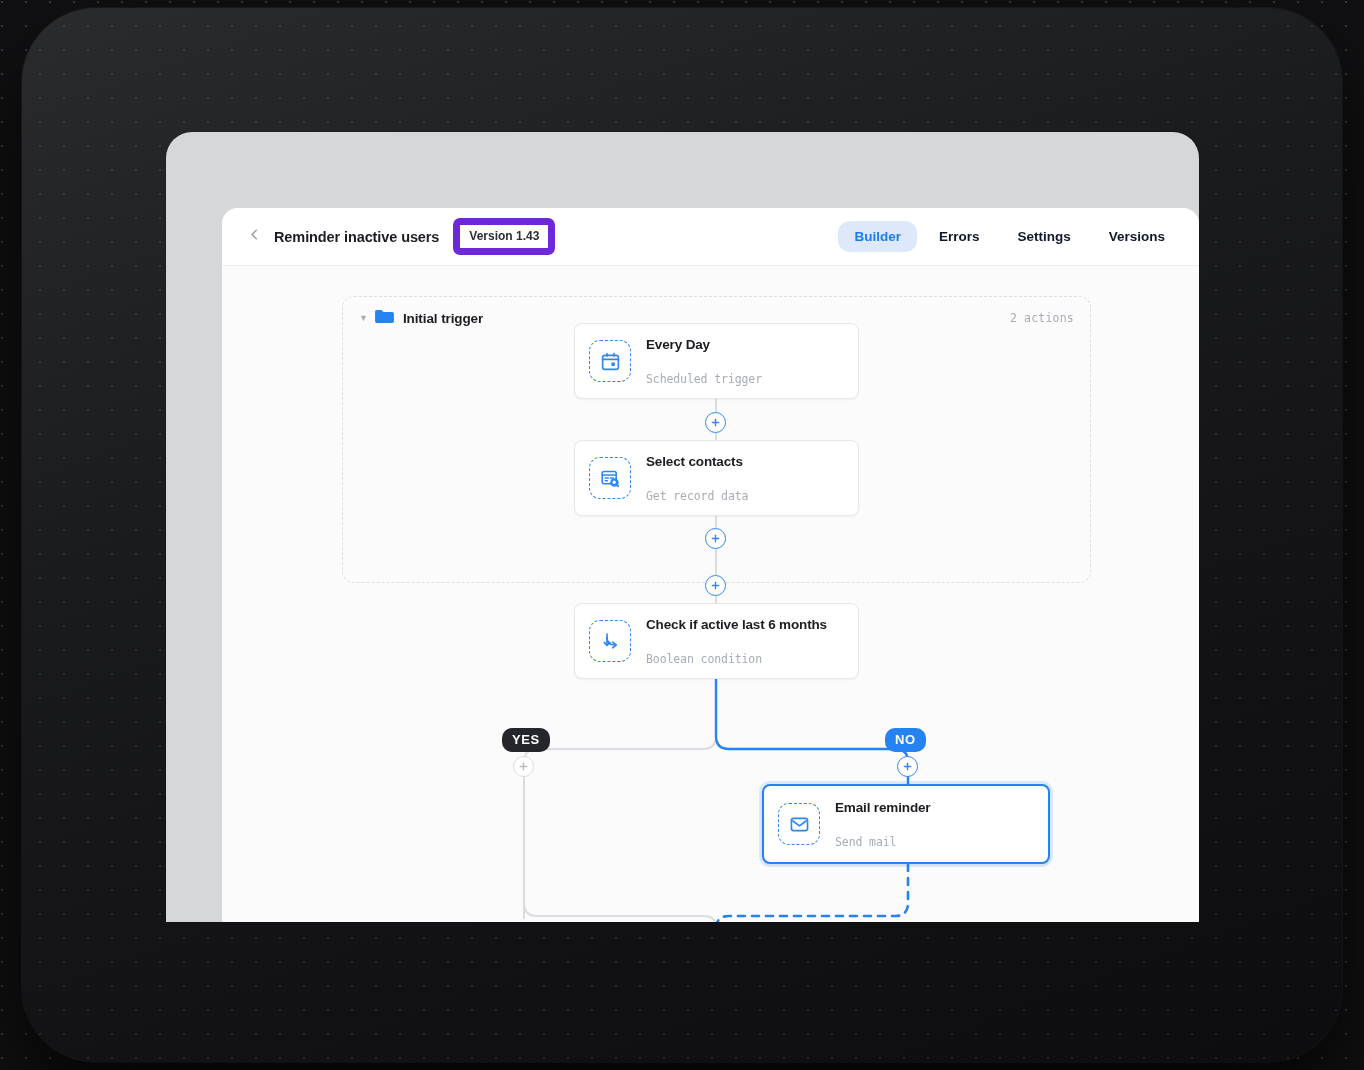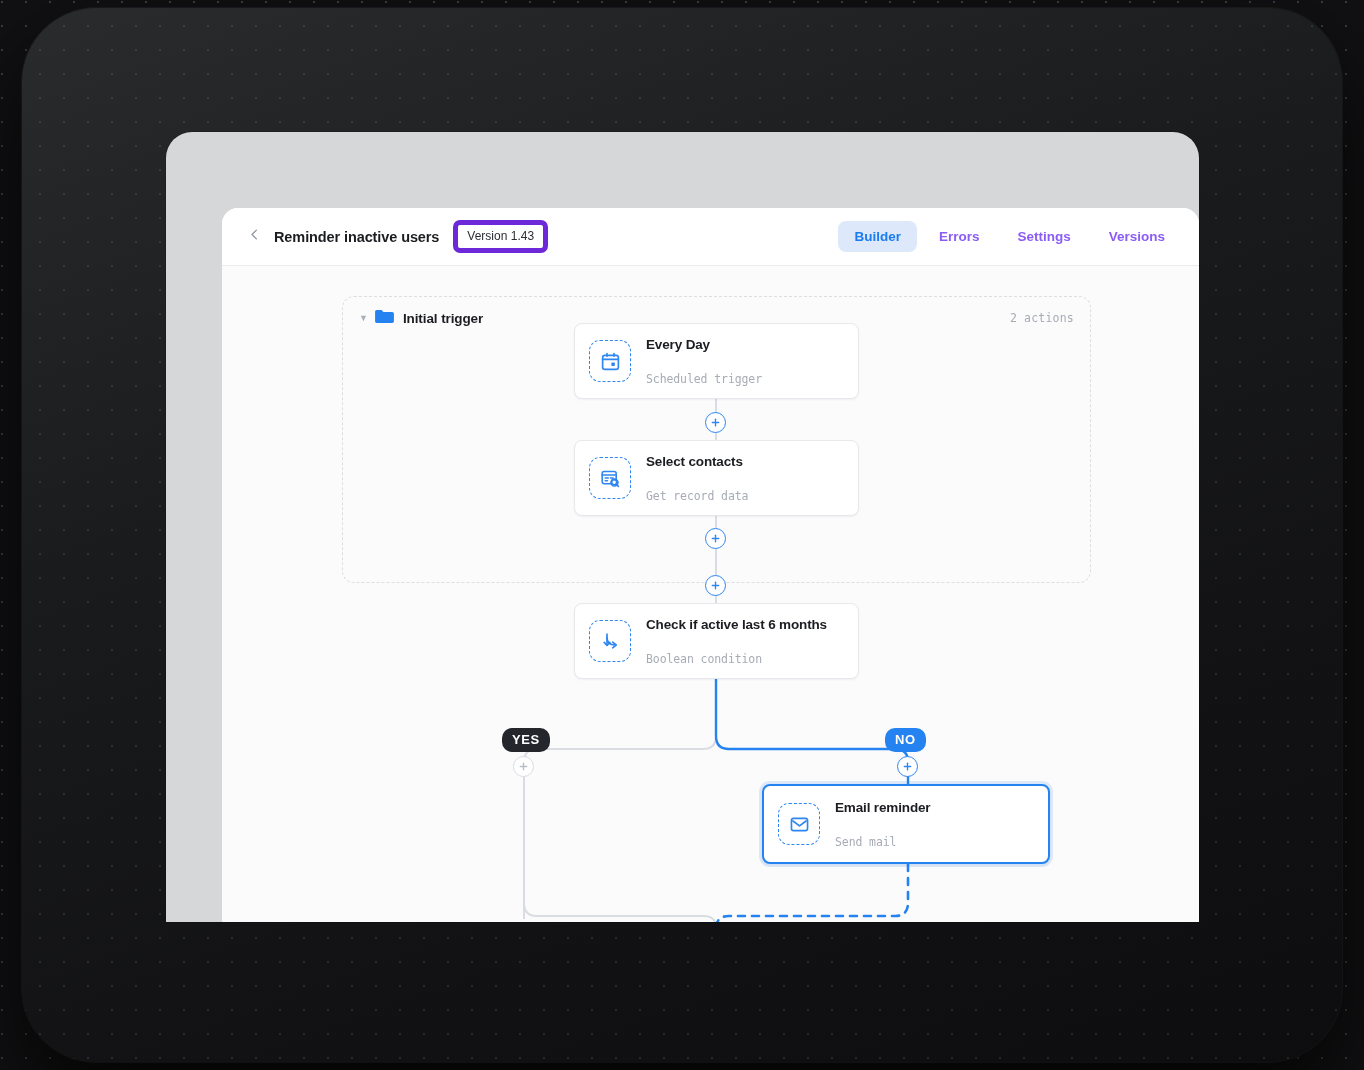--- a/index.html
+++ b/index.html
@@ -95,46 +95,47 @@
     margin-left: 8px;
     font-size: 14.5px;
     font-weight: 700;
     color: #1b1d21;
     letter-spacing: -0.1px;
     white-space: nowrap;
   }
   #version-badge {
     margin-left: 14px;
     padding: 4px 9px 5px;
-    border: 5px solid #6d28d9;
+    border: 7px solid #6d28d9;
     border-radius: 7px;
     font-size: 12px;
-    font-weight: 400;
+    font-weight: 700;
     color: #2b2e34;
     white-space: nowrap;
     cursor: pointer;
   }
   #header-tabs {
     margin-left: auto;
     display: flex;
     align-items: center;
     gap: 6px;
   }
   .tab {
     padding: 8px 16px;
     border-radius: 8px;
     font-size: 13.5px;
     font-weight: 700;
-    color: #8b5cf6;
+    color: #0f172a;
     white-space: nowrap;
     cursor: pointer;
   }
   .tab.active {
     background: #dde9fb;
     color: #1a7cf0;
+    border-radius: 12px;
   }
 
   
   #canvas {
     position: relative;
     height: 656px;
     background: #fbfbfc;
     overflow: hidden;
   }
 

